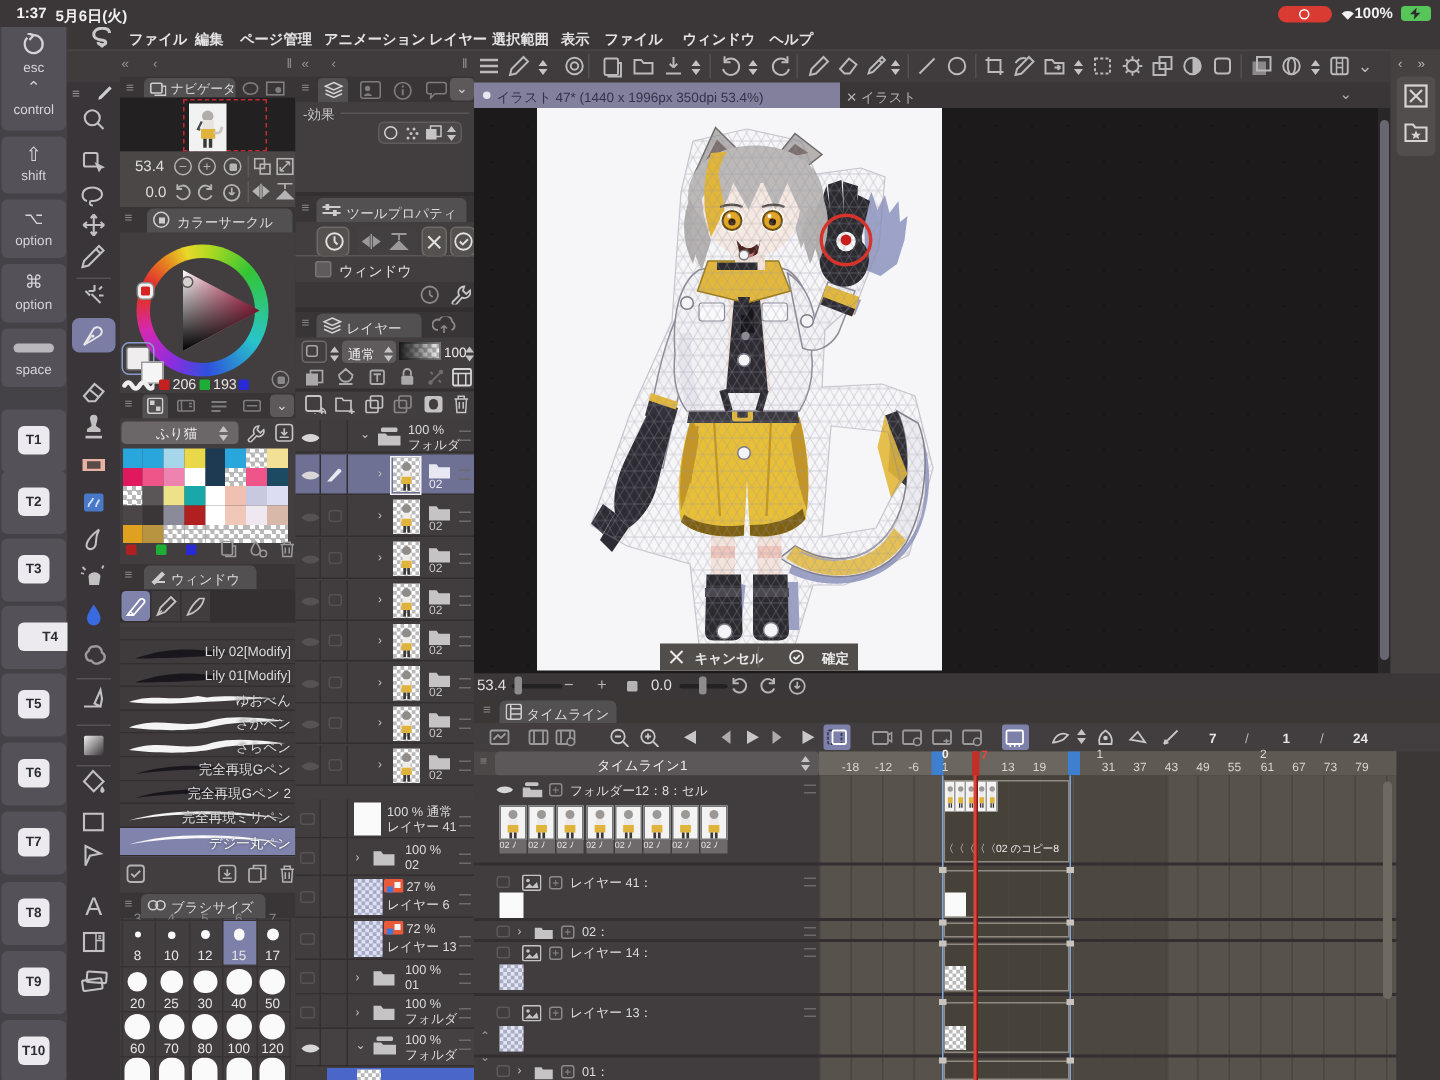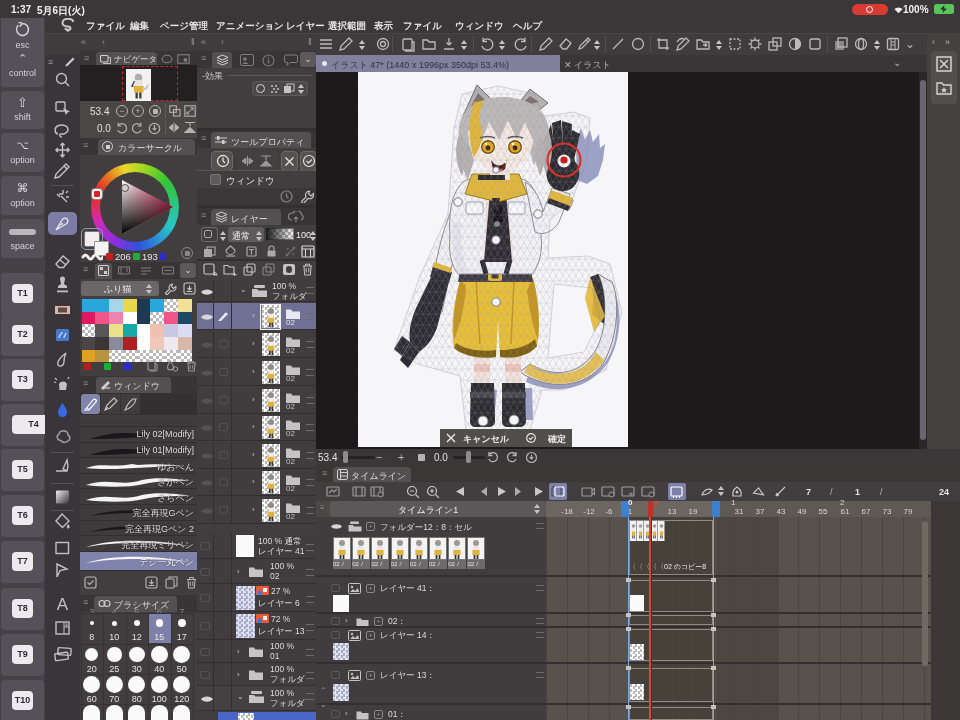--- a/index.html
+++ b/index.html
@@ -1566,21 +1566,21 @@
         </div>
         <div class="abs" style="left:774px;top:485px;width:14px;height:13px;">
           <svg width="14" height="13" viewBox="0 0 14 13">
             <path d="M2 11 L11 2 M2 11 L5 10 M2 11 L3 8" fill="none" stroke="#c8c6c7" stroke-width="1.2"></path>
           </svg>
         </div>
         <div class="abs" style="left:806px;top:487px;font-size:9px;font-weight:bold;color:#e6e4e5;">7</div>
         <div class="abs" style="left:830px;top:487px;font-size:9px;color:#b5b3b4;">/</div>
         <div class="abs" style="left:855px;top:487px;font-size:9px;font-weight:bold;color:#e6e4e5;">1</div>
         <div class="abs" style="left:880px;top:487px;font-size:9px;color:#b5b3b4;">/</div>
-        <div class="abs" style="left:902px;top:487px;font-size:9px;font-weight:bold;color:#e6e4e5;margin-left:37px;">24</div>
+        <div class="abs" style="left:902px;top:487px;font-size:9px;font-weight:bold;color:#e6e4e5;">24</div>
       </div>
 
   <div class="abs" style="left:316px;top:501px;width:644px;height:16px;background:#4c4848;"></div>
   <div class="abs" style="left:320px;top:503px;font-size:8px;color:#8a8889;">≡</div>
       <div class="abs" style="left:330px;top:501px;width:216px;height:16px;background:#5c5859;border-radius:3px;"></div>
   <div class="abs" style="left:398px;top:504px;font-size:9px;color:#efedee;">タイムライン1</div>
   <div class="abs" style="left:532px;top:503px;width:10px;">
         <div class="tu"></div>
         <div class="td"></div>
       </div>

